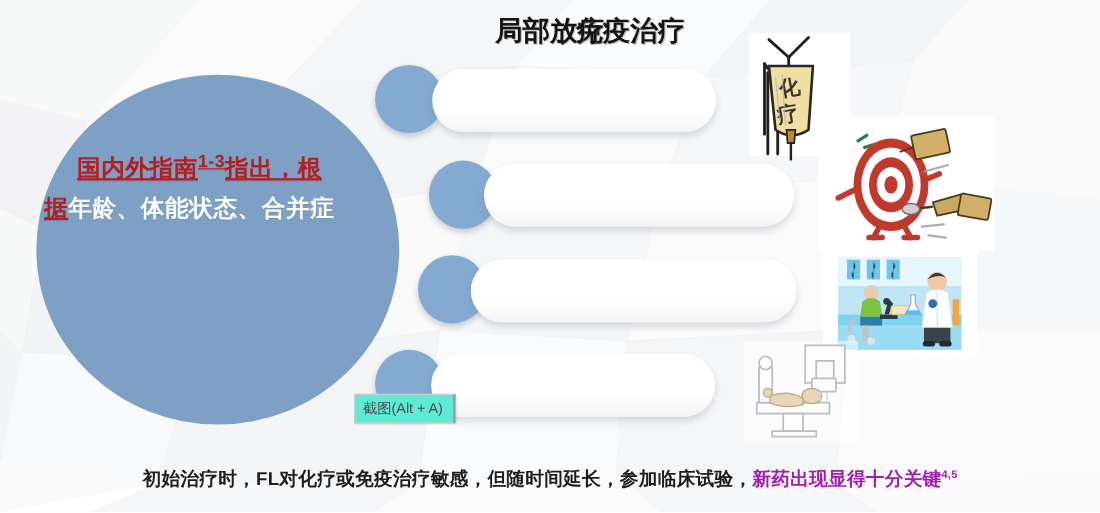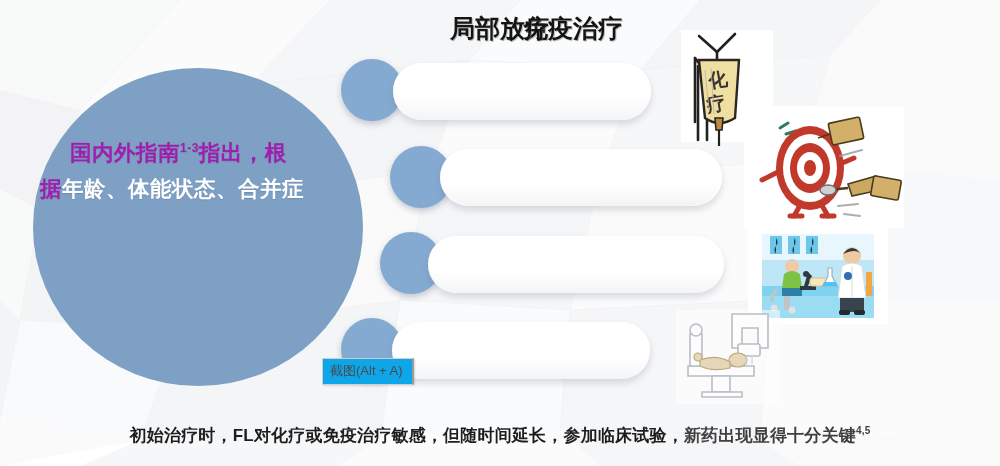--- a/index.html
+++ b/index.html
@@ -34,24 +34,24 @@
     left: 40px; top: 130px;
     width: 318px;
     text-align: left;
     font-size: 21.5px;
     font-weight: bold;
     line-height: 36px;
     letter-spacing: 0.5px;
     color: #ffffff;
     text-shadow: 0 1px 1px rgba(0,0,0,.10);
   }
-  .ellipse-text .lead { color: #a21caf; }
+  .ellipse-text .lead { color: #b91c1c; text-decoration: underline; }
   .ellipse-text .indent1 { padding-left: 30px; }
   .ellipse-text sup {
-    font-size: 12px;
+    font-size: 16px;
     vertical-align: super;
     font-weight: bold;
   }
 
   
   .pill {
     position: absolute;
     height: 57px;
     background: linear-gradient(#ffffff 0%, #ffffff 62%, #f3f4f5 100%);
     border-radius: 29px;
@@ -91,21 +91,21 @@
   
   #pill-4      { left: 392px; top: 322px; width: 258px; }
   #pill-4-lbl  { left: 450px; }
   #dot-4       { left: 341px; top: 318px; }
 
   
   .tooltip {
     position: absolute;
     left: 322px; top: 358px;
     padding: 3px 9px 4px 7px;
-    background: #0ea5e9;
+    background: #5eead4;
     border: 1px solid #d0d0d0;
     border-right: 2px solid #9a9a9a;
     font-size: 13px;
     color: #4a4a4a;
     white-space: nowrap;
     box-shadow: 1px 1px 2px rgba(0,0,0,.12);
   }
 
   
   .illus { position: absolute; }
@@ -120,21 +120,21 @@
     position: absolute;
     left: 0; top: 424px;
     width: 1000px;
     text-align: center;
     font-size: 17px;
     font-weight: bold;
     color: #1d1d1d;
     letter-spacing: .2px;
     white-space: nowrap;
   }
-  .footer .hl { color: #404040; }
+  .footer .hl { color: #a21caf; }
   .footer sup { font-size: 10px; vertical-align: super; text-align: right; }
 </style>
 </head>
 <body>
 
 <div id="slide">
 
   <svg id="bg-poly" viewBox="0 0 1000 466" preserveAspectRatio="none">
     <rect x="0" y="0" width="1000" height="466" fill="#ffffff"></rect>
     <g opacity="0.85">

